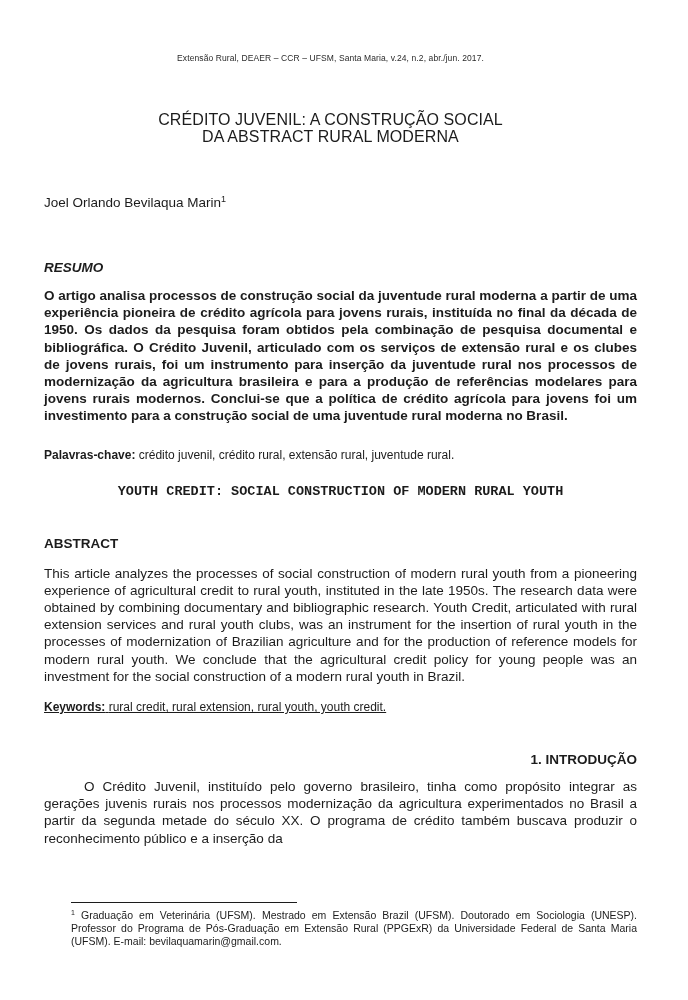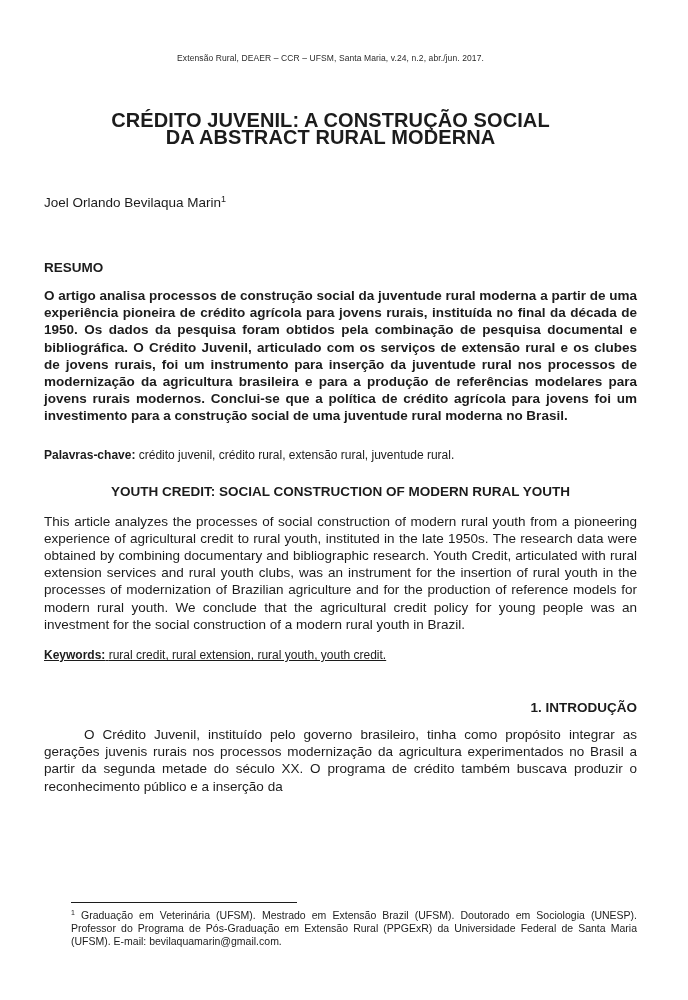--- a/index.html
+++ b/index.html
@@ -23,37 +23,37 @@
     line-height: 10px;
     text-align: center;
     margin-left: -20px; 
     color: #2a2a2a;
     letter-spacing: 0.1px;
   }
   .article-title {
     margin-top: 49px;
     margin-left: -20px; 
     text-align: center;
-    font-weight: bold;
-    font-size: 20px;
+    font-weight: normal;
+    font-size: 16px;
     line-height: 16.5px;
     letter-spacing: 0.1px;
   }
   .author-line {
     margin-top: 49px;
     font-size: 13.5px;
     line-height: 17px;
   }
   sup { font-size: 9px; vertical-align: super; line-height: 0; }
   .section-heading {
     font-weight: bold;
     font-size: 13.5px;
     line-height: 17px;
   }
-  .mt-resumo   { margin-top: 48px; }
+  .mt-resumo   { margin-top: 48px; font-style: italic; }
   .mt-abstract { margin-top: 35px; }
   .mt-intro    { margin-top: 35px; text-align: right; }
   .body-para {
     font-size: 13.5px;
     line-height: 17.2px;
     text-align: justify;
     text-justify: inter-word;
   }
   .para-resumo   { margin-top: 11px; font-weight: bold; }
   .para-abstract { margin-top: 13px; }
@@ -65,20 +65,21 @@
     text-align: justify;
   }
   .keywords-line-en { margin-top: 14px; text-decoration: underline; }
   .bold { font-weight: bold; }
   .english-title {
     margin-top: 19px;
     text-align: center;
     font-weight: bold;
     font-size: 13.5px;
     line-height: 17px;
+    font-family: Liberation Mono, monospace;
   }
   .footnote-block {
     position: absolute;
     left: 71px; right: 51px;
     top: 878px;
   }
   .footnote-rule {
     width: 226px;
     border-top: 1.4px solid #1c1c1c;
     height: 0;
@@ -114,20 +115,21 @@
   <div class="author-line"><span>Joel Orlando Bevilaqua Marin</span><sup>1</sup></div>
 
   <div class="section-heading mt-resumo">RESUMO</div>
 
   <p class="body-para para-resumo">O artigo analisa processos de construção social da juventude rural moderna a partir de uma experiência pioneira de crédito agrícola para jovens rurais, instituída no final da década de 1950. Os dados da pesquisa foram obtidos pela combinação de pesquisa documental e bibliográfica. O Crédito Juvenil, articulado com os serviços de extensão rural e os clubes de jovens rurais, foi um instrumento para inserção da juventude rural nos processos de modernização da agricultura brasileira e para a produção de referências modelares para jovens rurais modernos. Conclui-se que a política de crédito agrícola para jovens foi um investimento para a construção social de uma juventude rural moderna no Brasil.</p>
 
   <p class="keywords-line"><span class="bold">Palavras-chave:</span> <span>crédito juvenil, crédito rural, extensão rural, juventude rural.</span></p>
 
   <div class="english-title">YOUTH CREDIT: SOCIAL CONSTRUCTION OF MODERN RURAL YOUTH</div>
 
+  <div class="section-heading mt-abstract">ABSTRACT</div>
 
   <p class="body-para para-abstract">This article analyzes the processes of social construction of modern rural youth from a pioneering experience of agricultural credit to rural youth, instituted in the late 1950s. The research data were obtained by combining documentary and bibliographic research. Youth Credit, articulated with rural extension services and rural youth clubs, was an instrument for the insertion of rural youth in the processes of modernization of Brazilian agriculture and for the production of reference models for modern rural youth. We conclude that the agricultural credit policy for young people was an investment for the social construction of a modern rural youth in Brazil.</p>
 
   <p class="keywords-line keywords-line-en"><span class="bold">Keywords:</span> <span>rural credit, rural extension, rural youth, youth credit.</span></p>
 
   <div class="section-heading mt-intro">1. INTRODUÇÃO</div>
 
   <p class="body-para para-intro">O Crédito Juvenil, instituído pelo governo brasileiro, tinha como propósito integrar as gerações juvenis rurais nos processos modernização da agricultura experimentados no Brasil a partir da segunda metade do século XX. O programa de crédito também buscava produzir o reconhecimento público e a inserção da</p>
 
   <div class="footnote-block">

